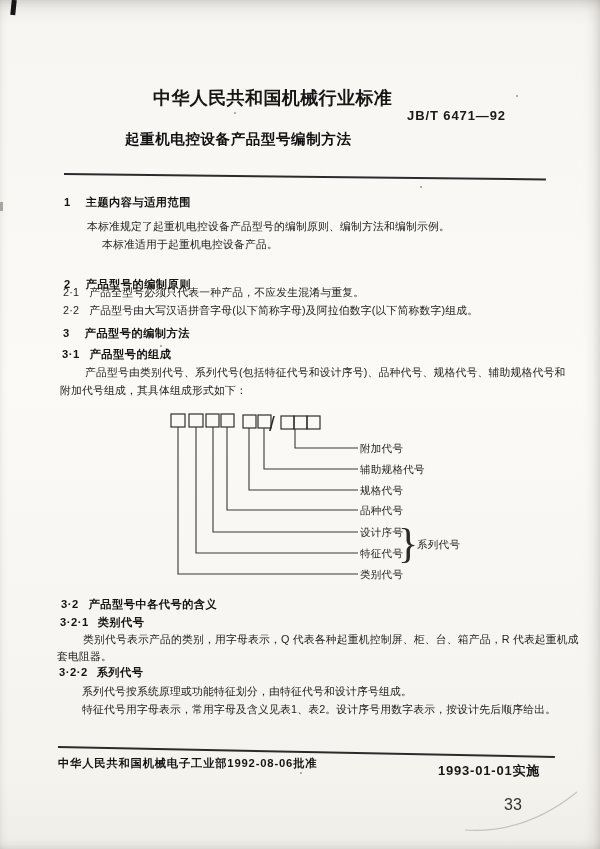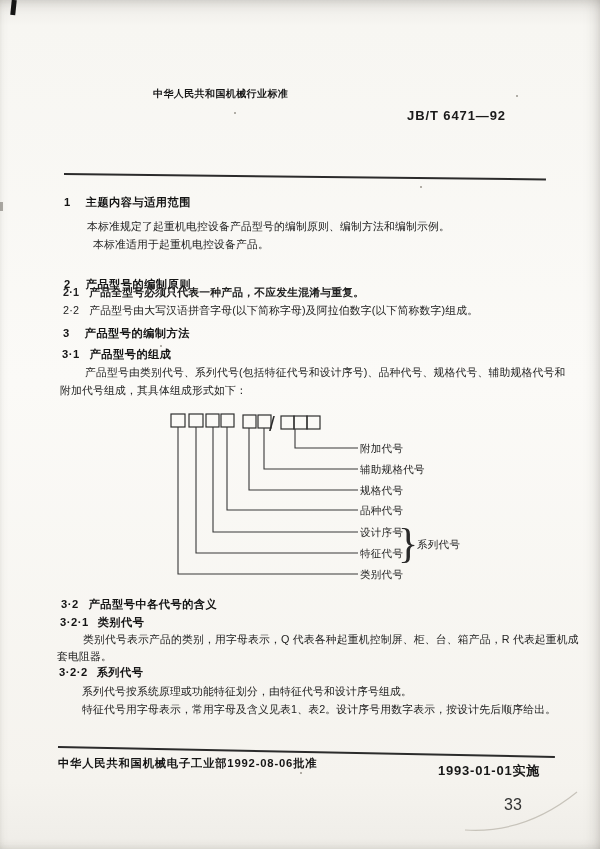--- a/index.html
+++ b/index.html
@@ -14,21 +14,21 @@
     font-family:"Liberation Sans","DejaVu Sans",sans-serif;
     color:#1d1d1d;
   }
   .t{position:absolute;white-space:nowrap;line-height:1.15;}
   .body{font-size:10.8px;letter-spacing:.2px;color:#222;}
   .h{font-size:11.2px;font-weight:bold;letter-spacing:.5px;color:#141414;}
   .no{display:inline-block;}
   .g15{margin-right:15px;}
   .g10{margin-right:10px;}
   .g9{margin-right:9px;}
-  .org{font-size:10px;font-weight:bold;letter-spacing:.4px;color:#161616;}
+  .org{font-size:18px;font-weight:bold;letter-spacing:.4px;color:#161616;}
   .stdno{font-size:13px;font-weight:bold;letter-spacing:.9px;color:#1a1a1a;}
   .title{font-size:14.5px;font-weight:bold;letter-spacing:.6px;color:#111;}
   .rule{position:absolute;background:#2b2b2b;transform-origin:left center;}
   .dlabel{font-size:10.5px;letter-spacing:.3px;color:#1f1f1f;}
   .approval{font-size:11.3px;font-weight:bold;letter-spacing:.8px;color:#161616;}
   .impl{font-size:13px;font-weight:bold;letter-spacing:.8px;color:#161616;}
   .pagenum{font-size:16px;font-family:Liberation Sans, sans-serif;color:#333;}
   .speck{position:absolute;border-radius:50%;background:#9a968e;}
   svg{position:absolute;left:0;top:0;}
 </style>
@@ -43,32 +43,33 @@
   <div class="speck" style="left:516px;top:95px;width:2px;height:2px;"></div>
   <div class="speck" style="left:420px;top:186px;width:2px;height:2px;"></div>
   <div class="speck" style="left:160px;top:345px;width:2px;height:2px;"></div>
   <div class="speck" style="left:300px;top:772px;width:2px;height:2px;"></div>
   <svg width="130" height="50" style="left:455px;top:788px;">
     <path d="M10,42 Q70,46 122,4" stroke="#c7c3ba" stroke-width="1.2" fill="none"></path>
   </svg>
 
   <div class="t org" style="left:153px;top:88px;">中华人民共和国机械行业标准</div>
   <div class="t stdno" style="left:407px;top:109px;text-align:center;">JB/T 6471—92</div>
+  <div class="t title" style="left:125px;top:131px;">起重机电控设备产品型号编制方法</div>
   <div class="rule" style="left:64px;top:173px;width:482px;height:1.6px;transform:rotate(0.65deg);"></div>
 
   <div class="t h" style="left:64px;top:196px;">
     <span class="no g15">1</span><span>主题内容与适用范围</span>
   </div>
   <div class="t body" style="left:87px;top:220px;">本标准规定了起重机电控设备产品型号的编制原则、编制方法和编制示例。</div>
-  <div class="t body" style="left:93px;top:238px;">本标准适用于起重机电控设备产品。</div>
+  <div class="t body" style="left:102px;top:238px;">本标准适用于起重机电控设备产品。</div>
 
   <div class="t h" style="left:64px;top:262px;margin-top:16px;">
     <span class="no g15">2</span><span>产品型号的编制原则</span>
   </div>
-  <div class="t body" style="left:63px;top:286px;font-weight:bold;">
+  <div class="t body" style="left:63px;top:286px;">
     <span class="no g10">2·1</span><span>产品全型号必须只代表一种产品，不应发生混淆与重复。</span>
   </div>
   <div class="t body" style="left:63px;top:304px;">
     <span class="no g10">2·2</span><span>产品型号由大写汉语拼音字母(以下简称字母)及阿拉伯数字(以下简称数字)组成。</span>
   </div>
 
   <div class="t h" style="left:63px;top:327px;">
     <span class="no g15">3</span><span>产品型号的编制方法</span>
   </div>
   <div class="t h" style="left:62px;top:348px;">

